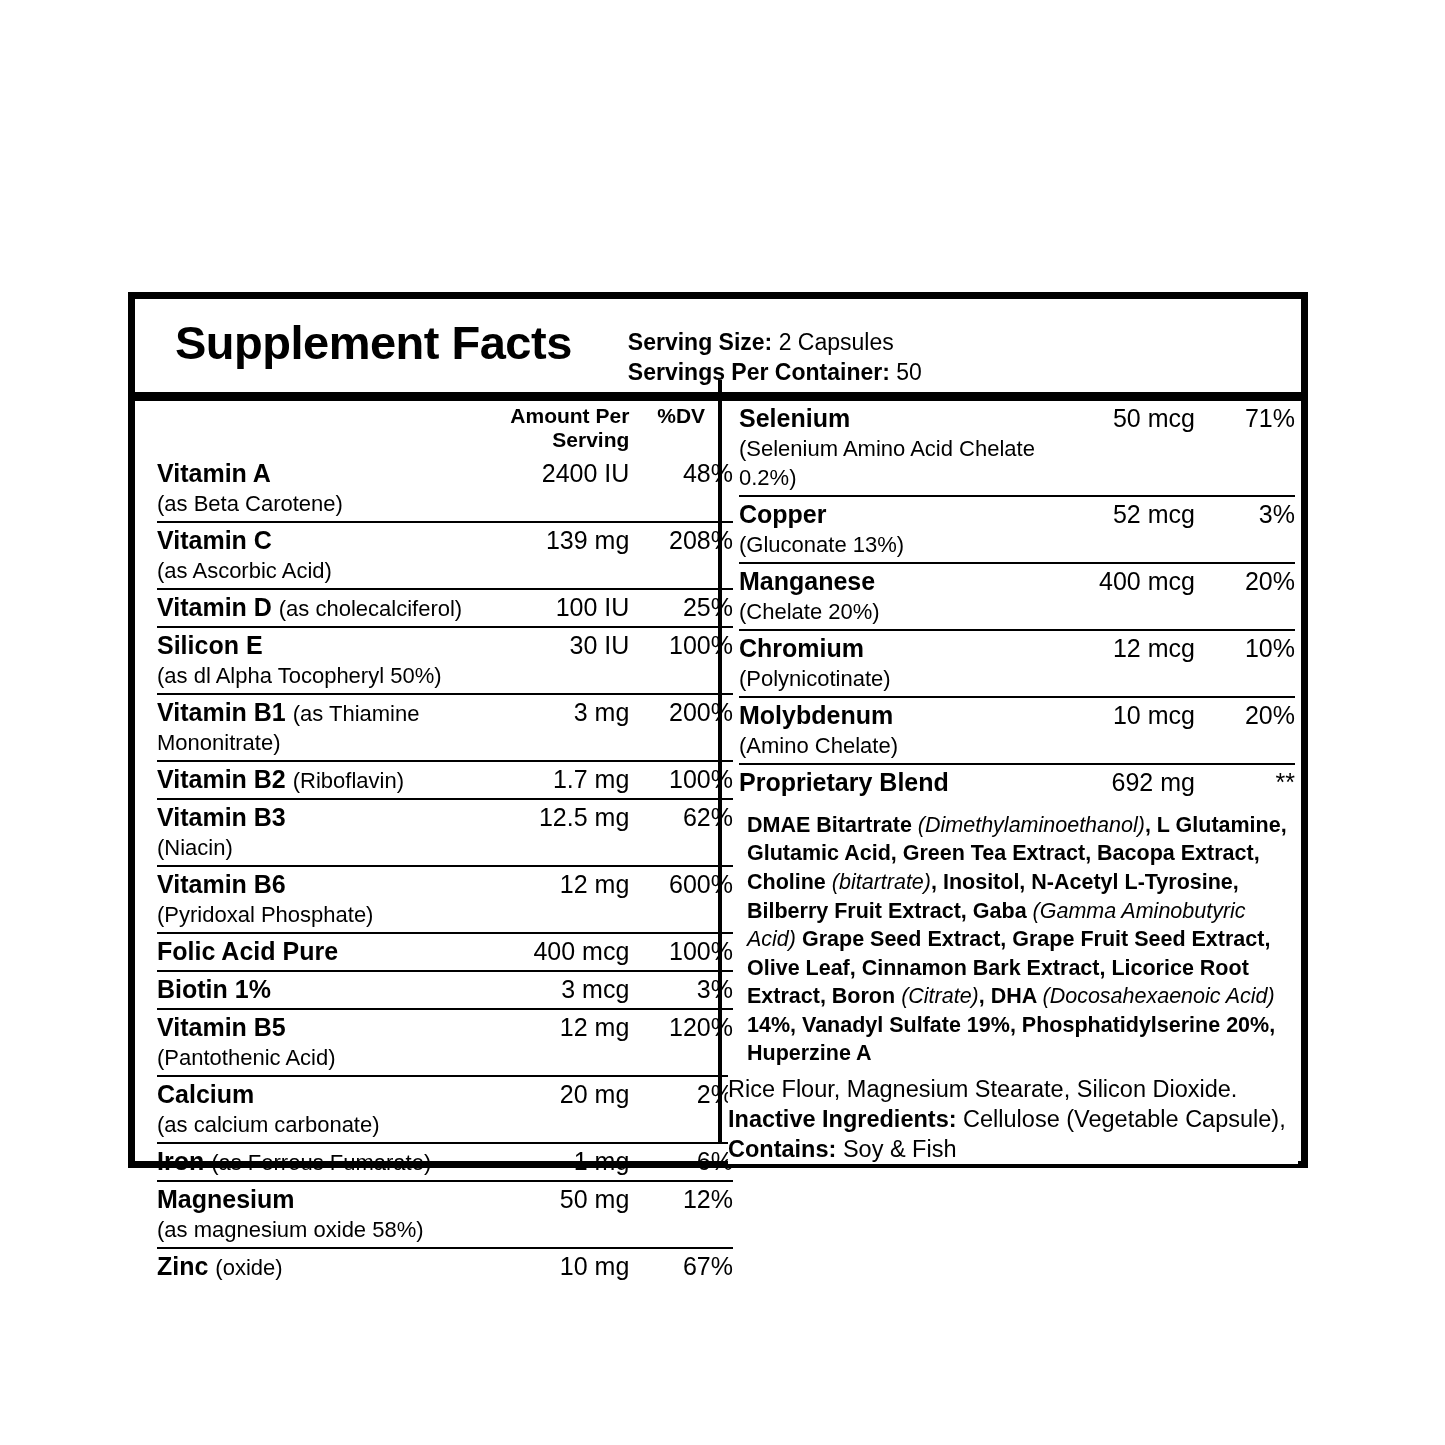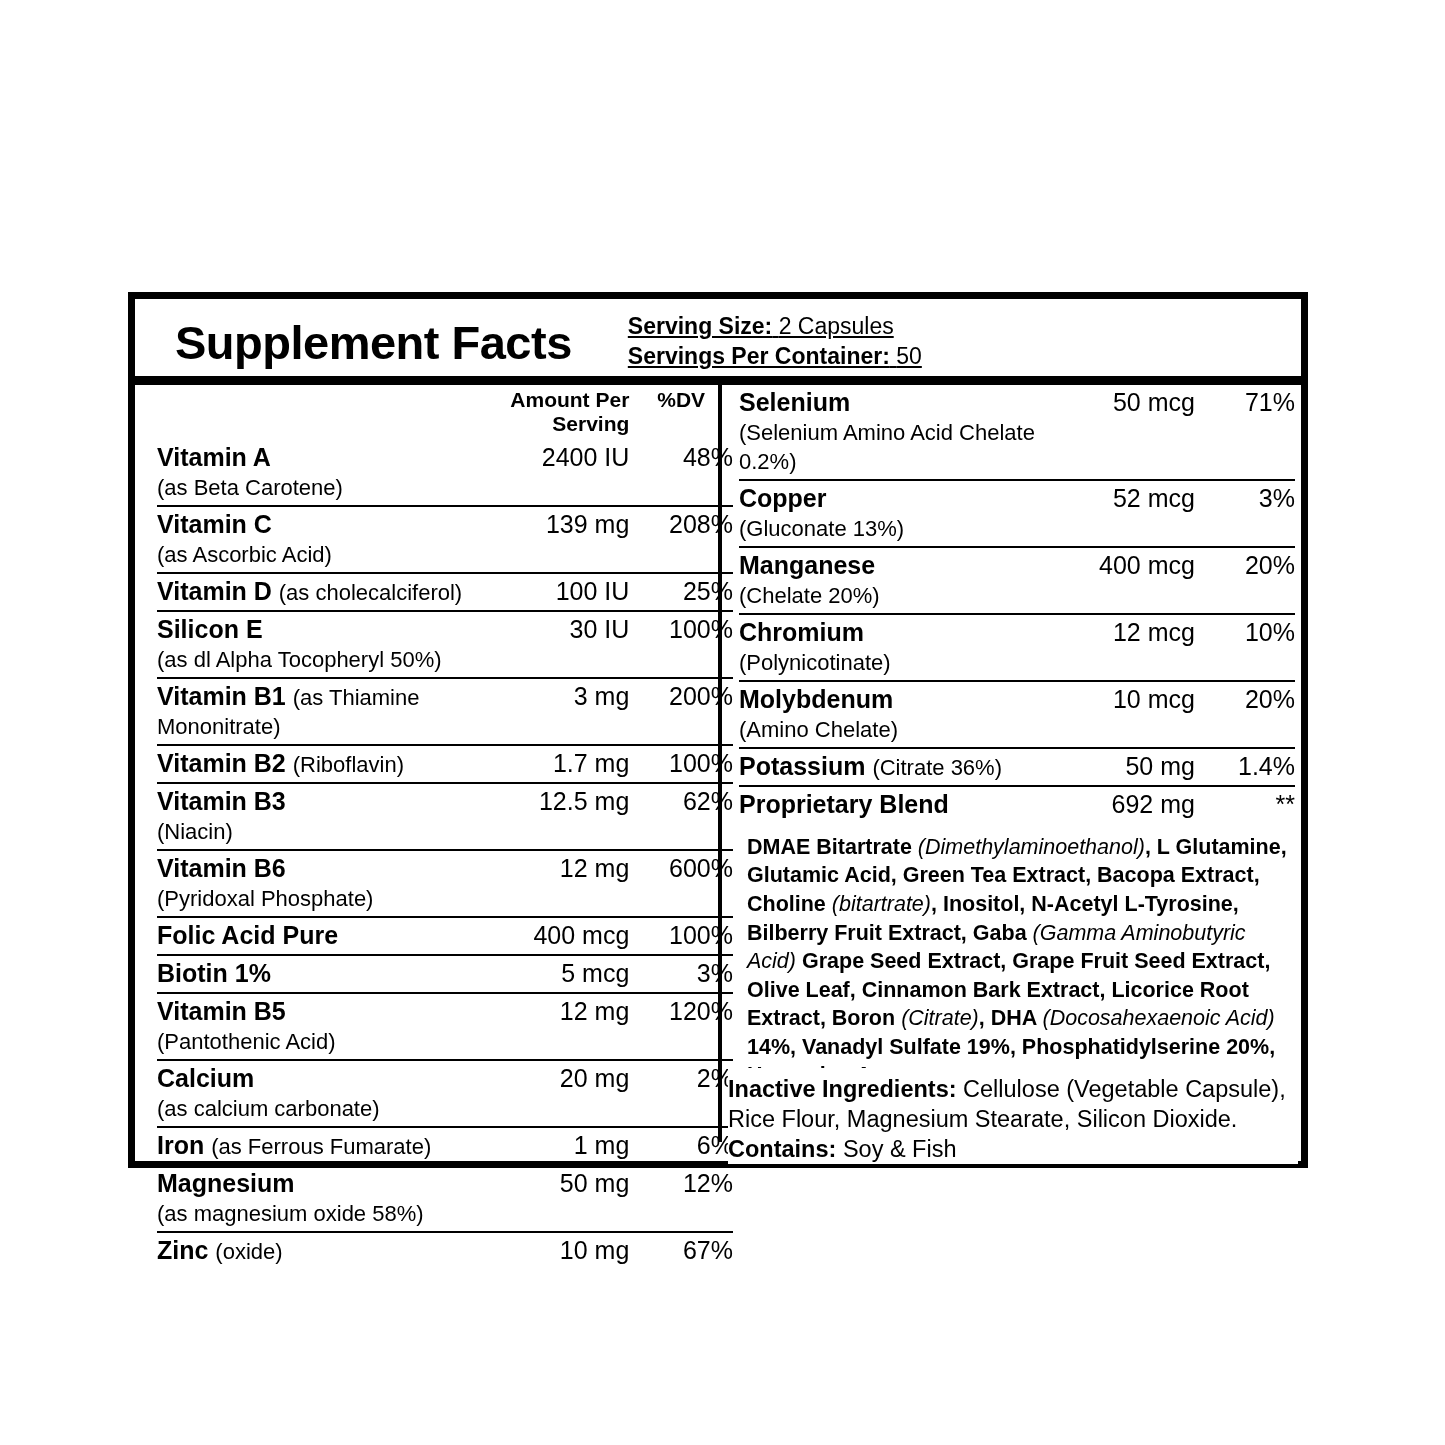--- a/index.html
+++ b/index.html
@@ -38,23 +38,23 @@
   .sf-title {
     font-size: 47px;
     font-weight: 700;
     letter-spacing: -0.5px;
     line-height: 1.12;
     white-space: nowrap;
     margin-top: 6px;
   }
   .serving-block {
     margin-left: 56px;
+    margin-top: 16px;
     font-size: 23px;
     line-height: 1.32;
-    text-decoration: underline;
   }
   .serving-block b { font-weight: 700; }
 
   
   .cols {
     display: flex;
     padding: 0 22px 0 22px;
     box-sizing: border-box;
   }
   .col-left { width: 576px; flex: none; }
@@ -235,21 +235,21 @@
               <td class="amt">12 mg</td>
               <td class="dv">600%</td>
             </tr>
             <tr>
               <td class="nm"><b>Folic Acid Pure</b></td>
               <td class="amt">400 mcg</td>
               <td class="dv">100%</td>
             </tr>
             <tr>
               <td class="nm"><b>Biotin 1%</b></td>
-              <td class="amt">5 mcg</td>
+              <td class="amt">3 mcg</td>
               <td class="dv">3%</td>
             </tr>
             <tr>
               <td class="nm"><b>Vitamin B5</b><br><span class="sub">(Pantothenic Acid)</span></td>
               <td class="amt">12 mg</td>
               <td class="dv">120%</td>
             </tr>
             <tr>
               <td class="nm"><b>Calcium</b><br><span class="sub">(as calcium carbonate)</span></td>
               <td class="amt">20 mg</td>
@@ -301,46 +301,41 @@
               <td class="nm"><b>Chromium</b><br><span class="sub">(Polynicotinate)</span></td>
               <td class="amt">12 mcg</td>
               <td class="dv">10%</td>
             </tr>
             <tr>
               <td class="nm"><b>Molybdenum</b><br><span class="sub">(Amino Chelate)</span></td>
               <td class="amt">10 mcg</td>
               <td class="dv">20%</td>
             </tr>
             <tr>
-              <td class="nm"><b>Potassium</b> <span class="sub">(Citrate 36%)</span></td>
-              <td class="amt">50 mg</td>
-              <td class="dv">1.4%</td>
-            </tr>
-            <tr>
               <td class="nm"><b>Proprietary Blend</b></td>
               <td class="amt">692 mg</td>
               <td class="dv">**</td>
             </tr>
           </tbody>
       </table>
 
       <div class="blend-text"><b>DMAE Bitartrate </b><i>(Dimethylaminoethanol)</i><b>, L Glutamine, Glutamic Acid, Green Tea Extract, Bacopa Extract, Choline </b><i>(bitartrate)</i><b>, Inositol, N-Acetyl L-Tyrosine, Bilberry Fruit Extract, Gaba </b><i>(Gamma Aminobutyric Acid)</i><b> Grape Seed Extract, Grape Fruit Seed Extract, Olive Leaf, Cinnamon Bark Extract, Licorice Root Extract, Boron </b><i>(Citrate)</i><b>, DHA </b><i>(Docosahexaenoic Acid)</i><b> 14%, Vanadyl Sulfate 19%, Phosphatidylserine 20%, Huperzine A</b></div>
 
       <div class="thickbar"></div>
       <div class="dv-note">** Daily Value (DV) not established</div>
     </div>
 
   </div>
 </div>
 
 <div id="vrule"></div>
 
 <div id="inactive">
+  <span class="line">Rice Flour, Magnesium Stearate, Silicon Dioxide.</span>
   <span class="line">
     <b>Inactive Ingredients:</b>
     <span>Cellulose (Vegetable Capsule),</span>
   </span>
-  <span class="line">Rice Flour, Magnesium Stearate, Silicon Dioxide.</span>
   <span class="line">
     <b>Contains:</b>
     <span>Soy &amp; Fish</span>
   </span>
 </div>
 
 </body></html>

